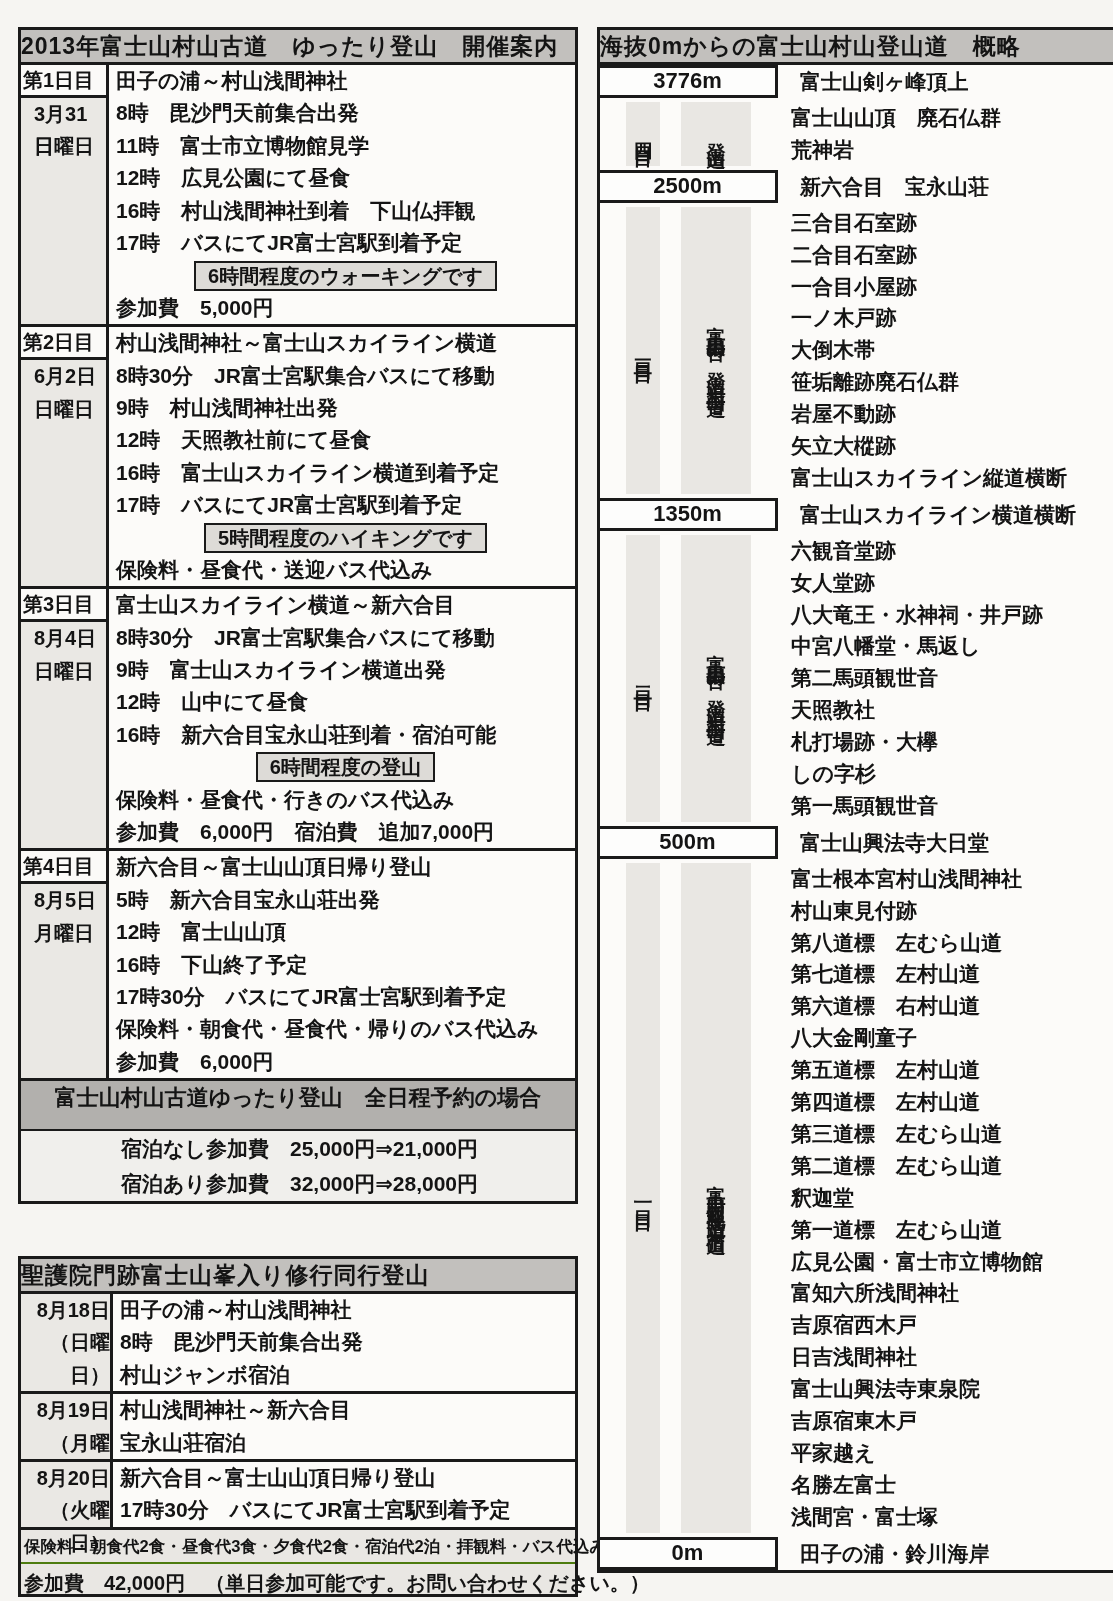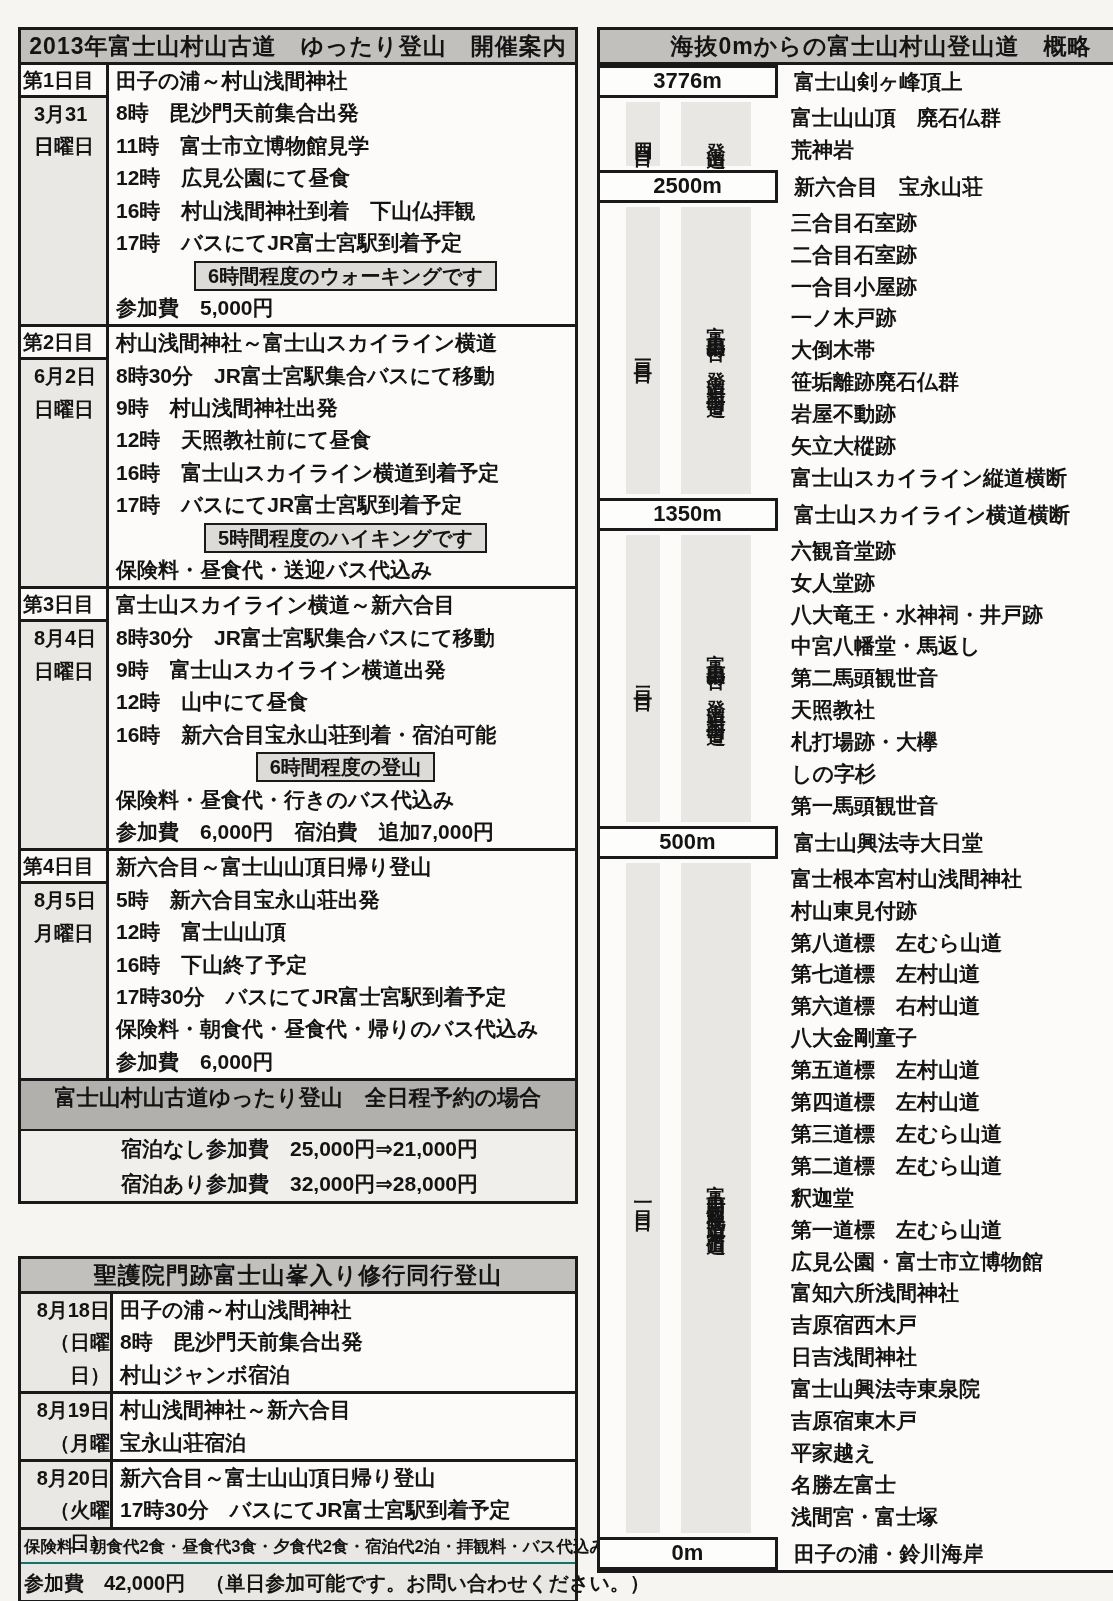--- a/index.html
+++ b/index.html
@@ -10,21 +10,21 @@
     font-family:"Liberation Sans","DejaVu Sans",sans-serif;
     color:#141414;
     overflow:hidden;
   }
   .tbl{position:absolute;border:3px solid #1a1a1a;background:#fcfbf9}
   #schedule{left:18px;top:27px;width:560px}
   #trail{left:597px;top:27px;width:568px}
   #pilgrimage{left:18px;top:1256px;width:560px}
 
   .bar{height:35px;line-height:32px;background:#c2c0bd;border-bottom:3px solid #1a1a1a;
-       text-align:center;font-size:23px;font-weight:bold;letter-spacing:1px}
+       text-align:left;font-size:23px;font-weight:bold;letter-spacing:1px}
 
   
   .day-section{display:flex;border-bottom:3px solid #1a1a1a}
   .label-col{flex:0 0 88px;background:#eae8e4;border-right:3px solid #1a1a1a}
   .label-cell{height:33px;line-height:30px;background:#fbfaf8;border-bottom:3px solid #1a1a1a;
               font-weight:bold;font-size:20px;padding-left:2px}
   .date-cell,.weekday-cell{height:32.4px;line-height:32.4px;font-weight:bold;font-size:20px;padding-left:13px}
   .content-col{flex:1;padding-left:7px}
   .c-row{height:32.4px;line-height:32.4px;font-size:21px;font-weight:600;white-space:nowrap}
   .note-row{height:32.4px;display:flex;align-items:center;justify-content:center}
@@ -36,28 +36,28 @@
                font-size:21px;font-weight:600;white-space:nowrap}
 
   
   .p-day{display:flex;border-bottom:3px solid #1a1a1a}
   .p-label{flex:0 0 92px;background:#eae8e4;border-right:3px solid #1a1a1a;text-align:right}
   .p-date{height:32.4px;line-height:32.4px;font-size:20px;font-weight:bold}
   .p-weekday{height:32.4px;line-height:32.4px;font-size:20px;font-weight:600}
   .p-content{flex:1;padding-left:7px}
   .p-footer-line1{height:32px;line-height:32px;background:#e9e7e3;font-size:16.5px;font-weight:bold;
                   padding-left:3px;white-space:nowrap}
-  .p-footer-line2{height:38px;line-height:38px;background:#e9e7e3;font-size:20px;font-weight:bold;
-                  padding-left:3px;border-top:2px solid #0f766e;white-space:nowrap}
+  .p-footer-line2{height:32px;line-height:38px;background:#e9e7e3;font-size:20px;font-weight:bold;
+                  padding-left:3px;border-top:2px solid #4d7c0f;white-space:nowrap}
 
   
   .alt-row{display:flex;height:33px;align-items:stretch}
   .alt-box{flex:0 0 181px;margin-left:-3px;border:3px solid #1a1a1a;background:#fdfdfc;
            text-align:center;font-size:22px;font-weight:bold;line-height:26px}
-  .alt-wp{margin-left:16px;font-size:21px;font-weight:600;line-height:33px;white-space:nowrap}
+  .alt-wp{margin-left:22px;font-size:21px;font-weight:600;line-height:33px;white-space:nowrap}
   .trail-day{display:flex;padding:4px 0}
   .tband{background:#e9e7e3;display:flex;align-items:center;justify-content:center}
   .band-day{flex:0 0 34px;margin-left:26px}
   .band-route{flex:0 0 70px;margin-left:21px}
   .vtext{writing-mode:vertical-rl;text-orientation:upright;font-size:19px;font-weight:bold;letter-spacing:4px}
   .wp-list{margin-left:40px}
   .wp{height:31.9px;line-height:31.9px;font-size:21px;font-weight:600;white-space:nowrap}
 </style>
 </head>
 <body>

